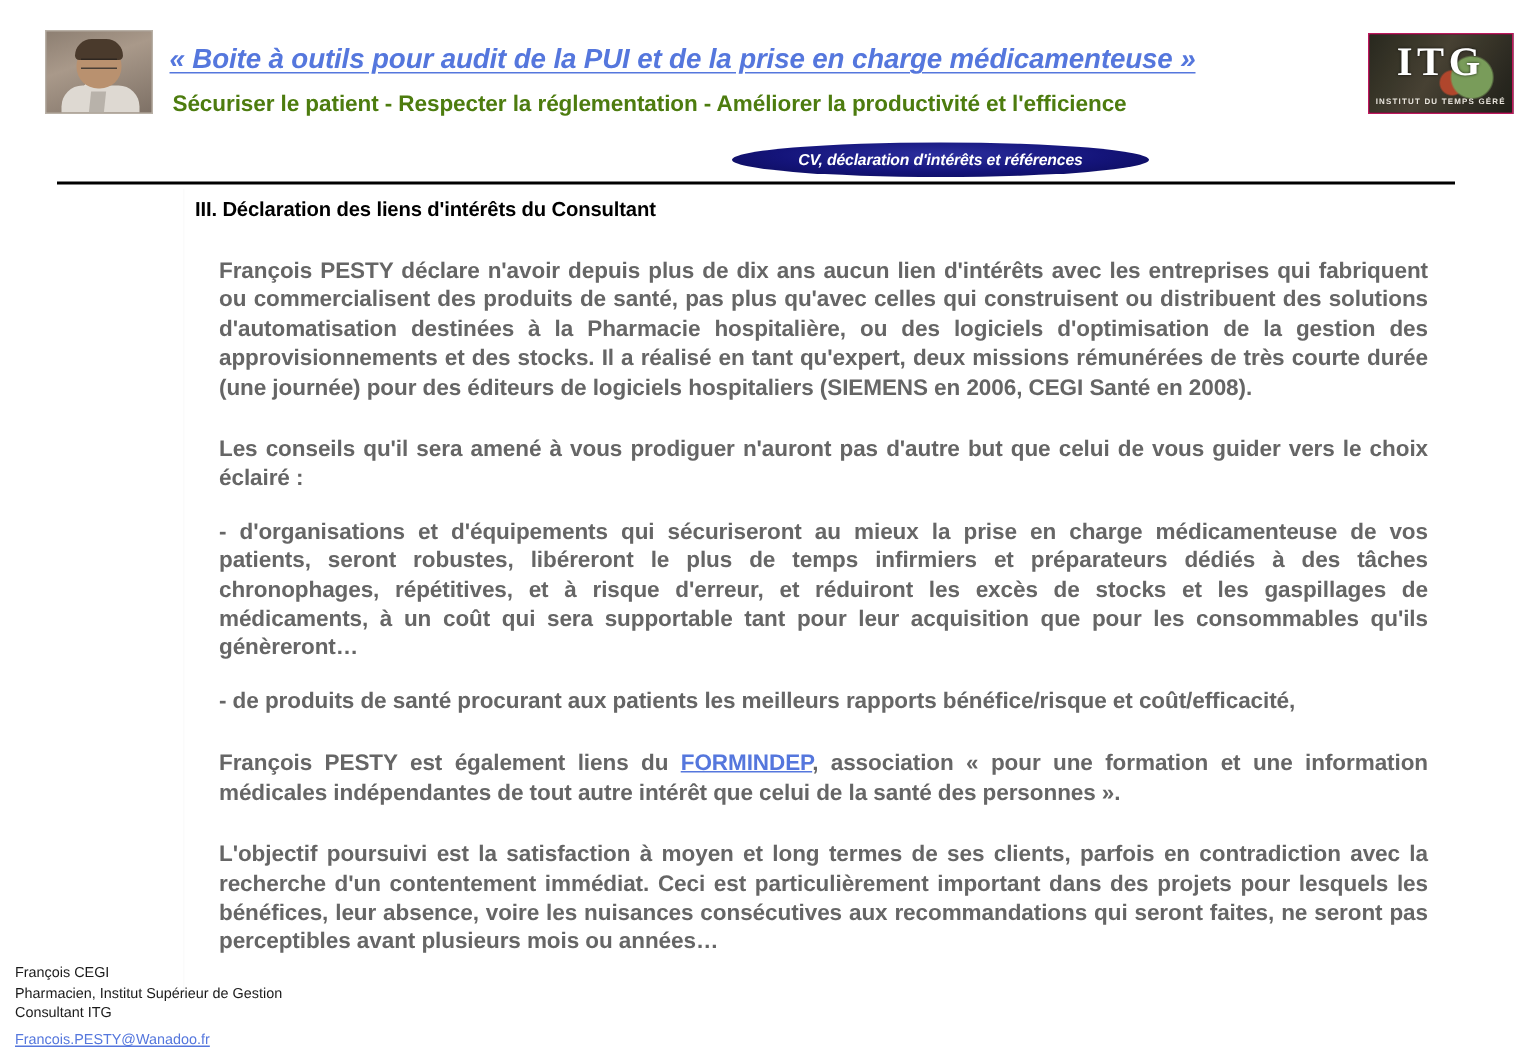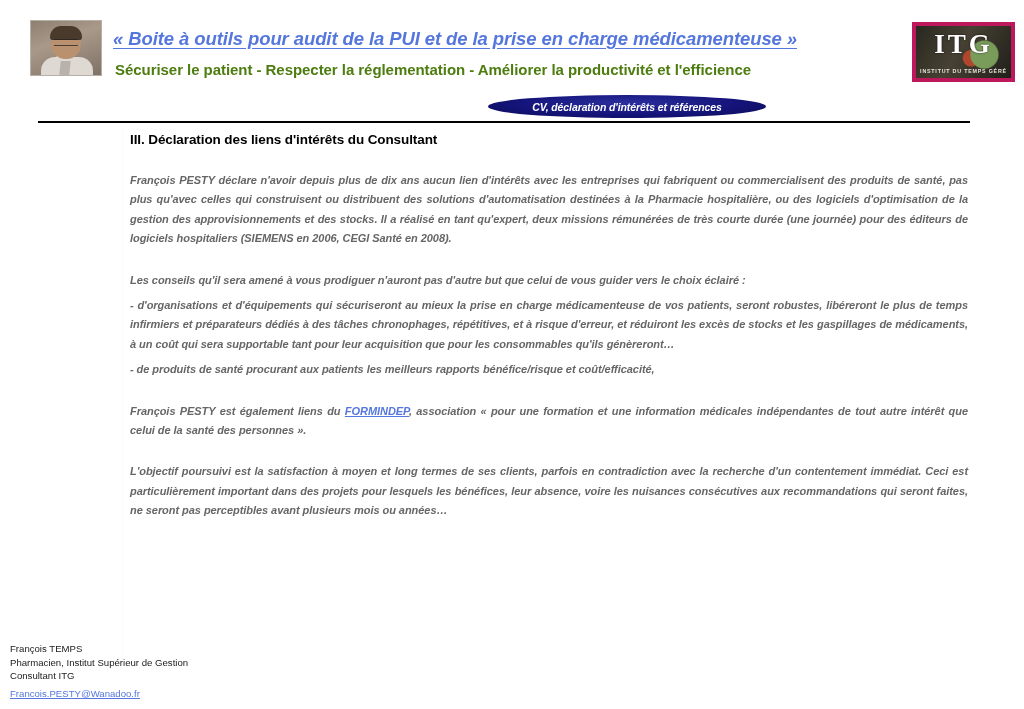--- a/index.html
+++ b/index.html
@@ -127,21 +127,21 @@
     font-style: italic;
   }
 
   #itg-logo {
     position: absolute;
     left: 912px;
     top: 22px;
     width: 95px;
     height: 52px;
     background: #1a1712;
-    border: 4px solid #be185d;
+    border: 1px solid #be185d;
     overflow: hidden;
   }
   #itg-logo .itg-scene {
     position: absolute; inset: 0;
     background:
       radial-gradient(circle at 72% 55%, #7fa45f 0 18%, rgba(127,164,95,0) 20%),
       radial-gradient(circle at 58% 62%, #b9492f 0 12%, rgba(185,73,47,0) 14%),
       linear-gradient(120deg, #2a2a20 0%, #4a4436 45%, #20201a 100%);
     opacity: 0.95;
   }
@@ -198,28 +198,27 @@
 
   #section-heading {
     font-size: 13.5px;
     font-weight: bold;
     color: #000000;
     margin: 0 0 24px 0;
     letter-spacing: -0.1px;
   }
 
   .body-par {
-    font-size: 11px;
+    font-size: 15px;
     font-weight: bold;
     color: #666666;
     text-align: justify;
     line-height: 19.4px;
-    margin: 0;
+    margin: 16px;
     letter-spacing: -0.05px;
-    font-style: italic;
   }
   .gap-lg { margin-top: 22px; }
   .gap-sm { margin-top: 6px; }
 
   .inline-link {
     color: #5577dd;
     text-decoration: underline;
     cursor: pointer;
   }
 
@@ -289,17 +288,17 @@
   <p class="body-par gap-sm">- d'organisations et d'équipements qui sécuriseront au mieux la prise en charge médicamenteuse de vos patients, seront robustes, libéreront le plus de temps infirmiers et préparateurs dédiés à des tâches chronophages, répétitives, et à risque d'erreur, et réduiront les excès de stocks et les gaspillages de médicaments, à un coût qui sera supportable tant pour leur acquisition que pour les consommables qu'ils génèreront…</p>
 
   <p class="body-par gap-sm">- de produits de santé procurant aux patients les meilleurs rapports bénéfice/risque et coût/efficacité,</p>
 
   <p class="body-par gap-lg"><span>François PESTY est également liens du </span><span class="inline-link">FORMINDEP</span><span>, association « pour une formation et une information médicales indépendantes de tout autre intérêt que celui de la santé des personnes ».</span></p>
 
   <p class="body-par gap-lg">L'objectif poursuivi est la satisfaction à moyen et long termes de ses clients, parfois en contradiction avec la recherche d'un contentement immédiat. Ceci est particulièrement important dans des projets pour lesquels les bénéfices, leur absence, voire les nuisances consécutives aux recommandations qui seront faites, ne seront pas perceptibles avant plusieurs mois ou années…</p>
 </div>
 
 <div id="footer-block">
-  <div class="footer-line">François TEMPS</div>
+  <div class="footer-line">François CEGI</div>
   <div class="footer-line">Pharmacien, Institut Supérieur de Gestion</div>
   <div class="footer-line">Consultant ITG</div>
   <a id="footer-email">Francois.PESTY@Wanadoo.fr</a>
 </div>
 
 </body></html>

